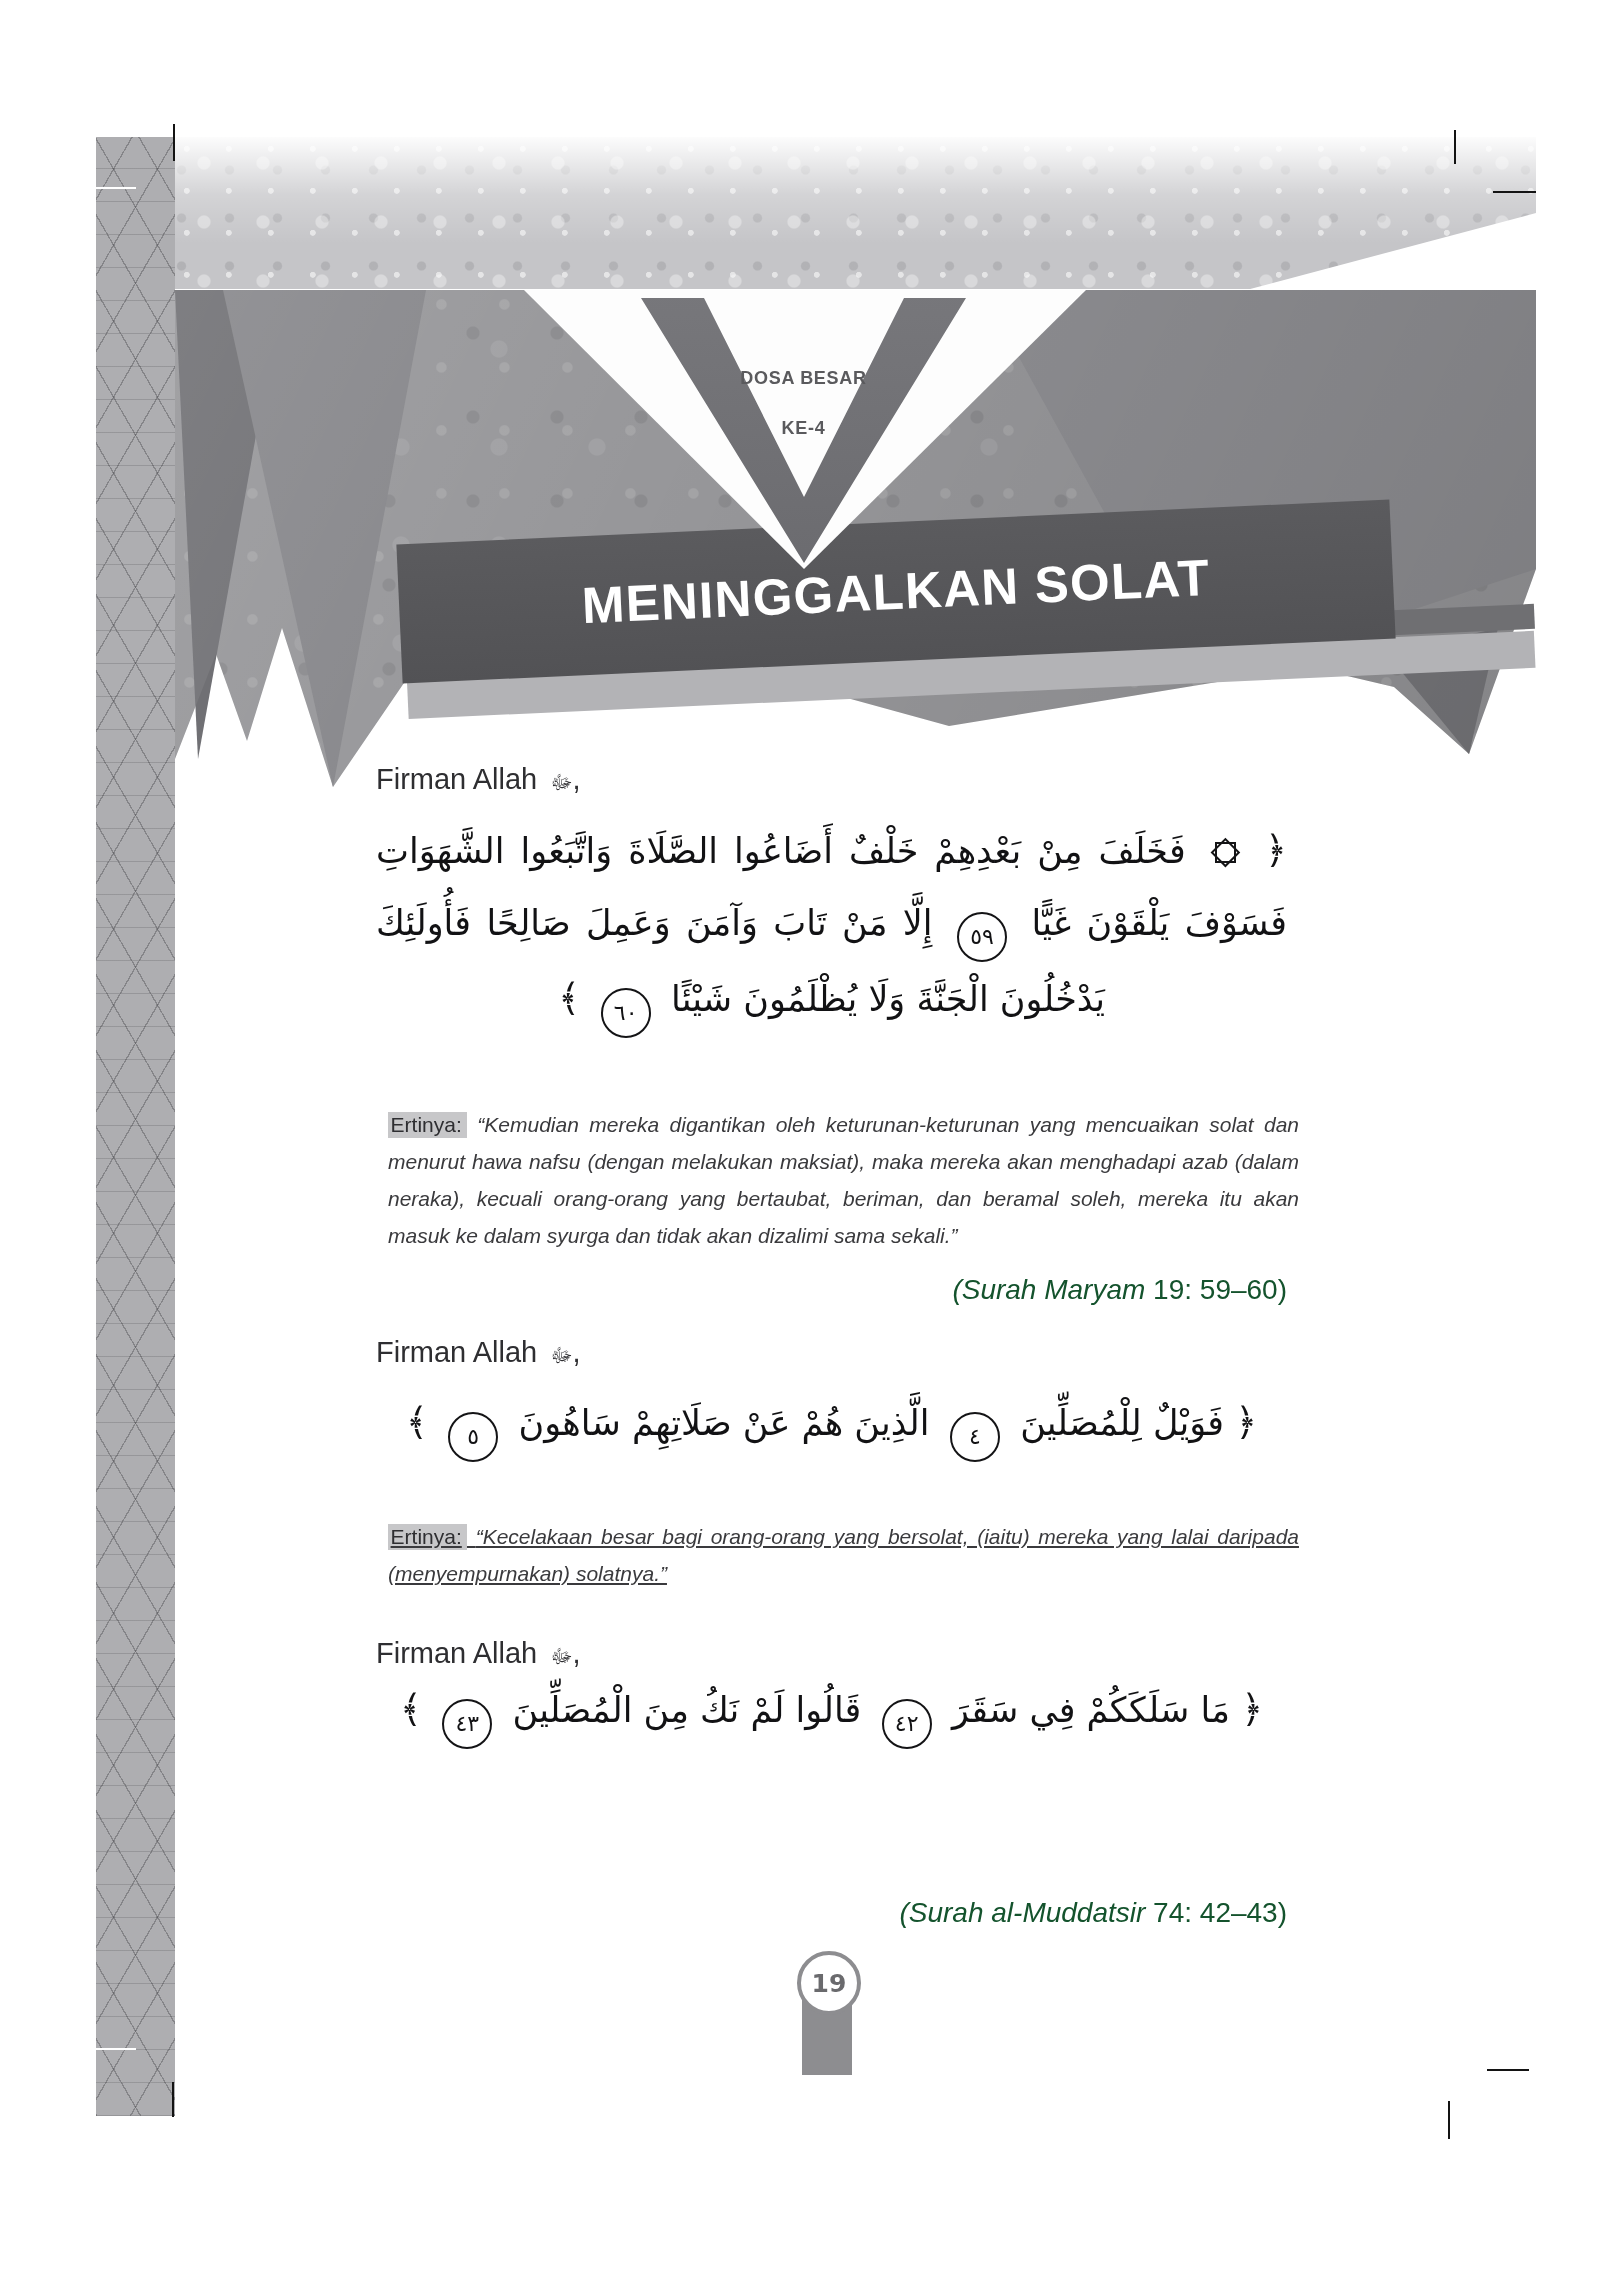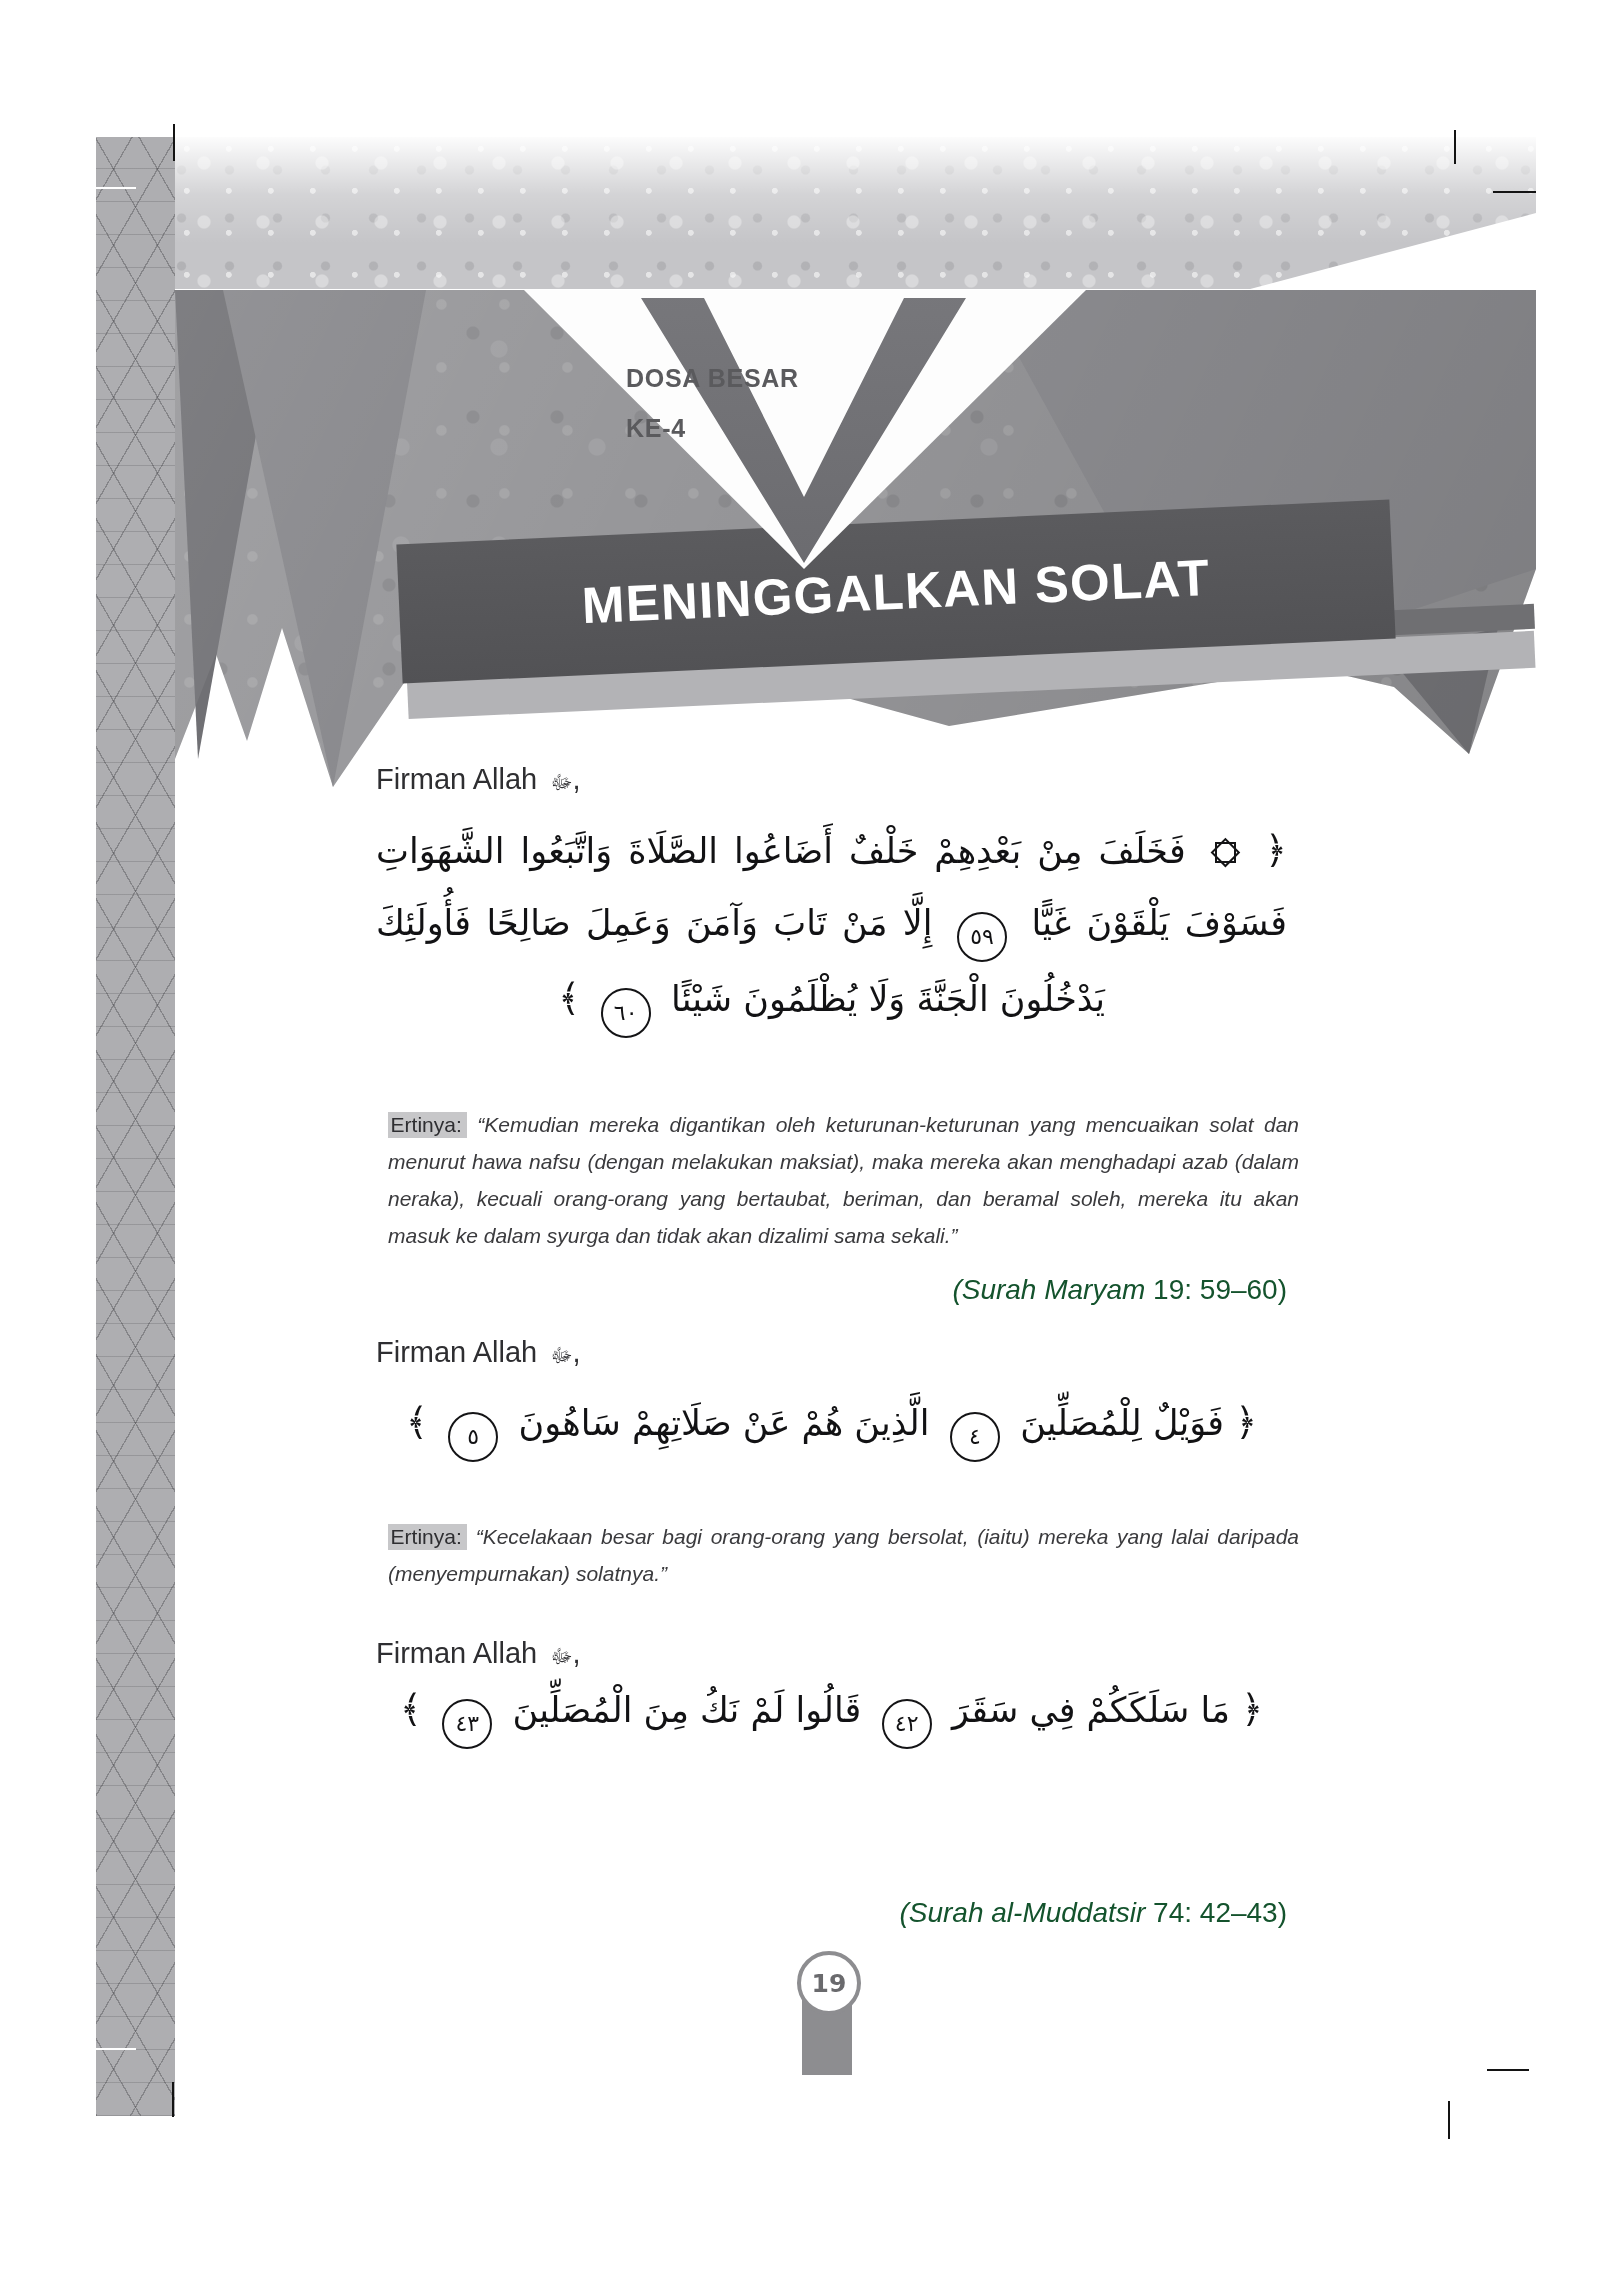--- a/index.html
+++ b/index.html
@@ -62,22 +62,22 @@
   .facet-left-dark{background:#707074;clip-path:polygon(0px 0px,107px 0px,23px 469px);}
   .facet-left-mid{background:#87878b;clip-path:polygon(48px 0px,251px 0px,158px 497px);}
   .facet-right-big{background:#8e8e92;clip-path:polygon(807px 0px,1361px 0px,1361px 279px,1022px 391px);}
   .facet-right-point{background:#78787c;clip-path:polygon(1212px 364px,1294px 464px,1323px 338px);}
   .white-triangle{background:#fdfdfd;clip-path:polygon(349px 0px,911px 0px,629px 279px);}
   .chevron{
     background:linear-gradient(180deg,#77777b,#626266);
     clip-path:polygon(466px 7.9px,529px 7.9px,629px 207px,729px 7.9px,791px 7.9px,629px 273px);
   }
   .kicker{
-    position:absolute;left:626px;top:353px;width:393px;
-    text-align:left;font-weight:bold;font-size:25px;line-height:50px;
+    position:absolute;left:607px;top:353px;width:393px;
+    text-align:center;font-weight:bold;font-size:18px;line-height:50px;
     letter-spacing:0.7px;color:#5a5a5d;
   }
   .strip-dark{
     position:absolute;left:406px;top:655px;width:1129px;height:25px;background:#6f6f72;
     transform:rotate(-2.6deg);transform-origin:left top;
   }
   .strip-light{
     position:absolute;left:407px;top:682px;width:1128px;height:37px;background:#b3b3b6;
     transform:rotate(-2.6deg);transform-origin:left top;
   }
@@ -219,21 +219,21 @@
     <span class="ayah-circle">
         <span>٤</span>
       </span>
     <span>الَّذِينَ هُمْ عَنْ صَلَاتِهِمْ سَاهُونَ</span>
     <span class="ayah-circle">
         <span>٥</span>
       </span>
     <span class="bracket">﴾</span>
   </div>
 
-  <div class="translation" style="top:1484px;">
+  <div class="translation" style="top:1484px;text-decoration:underline;">
     <span class="ertinya">Ertinya:</span>
     <span class="quote">“Kecelakaan besar bagi orang-orang yang bersolat, (iaitu) mereka yang lalai daripada (menyempurnakan) solatnya.”</span>
   </div>
 
 
   <div class="firman" style="top:1637px;">
     <span>Firman Allah</span>
     <span class="honorific">ﷻ</span><span>,</span>
   </div>
 

